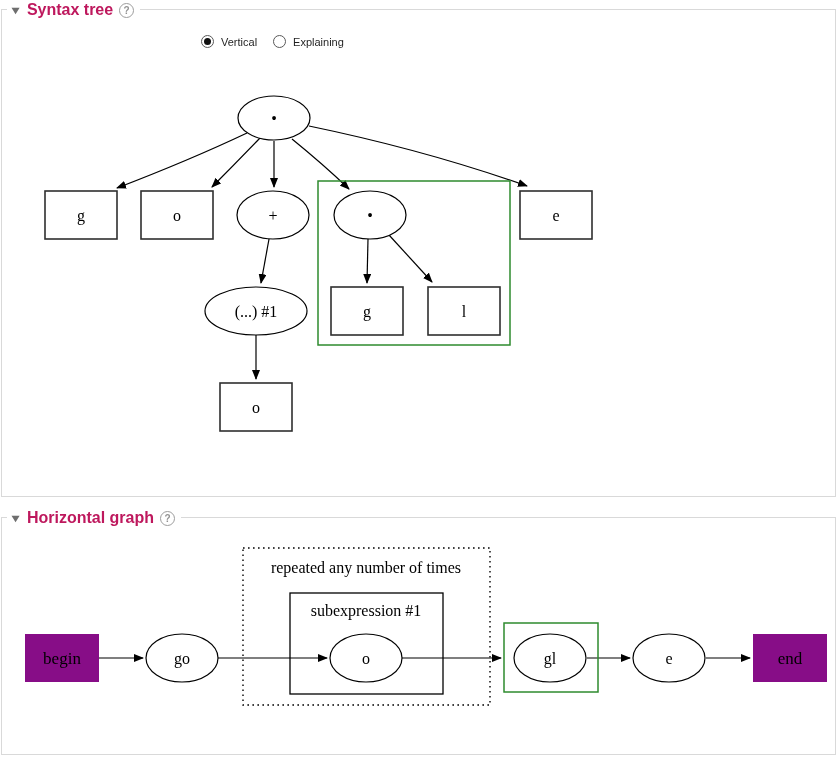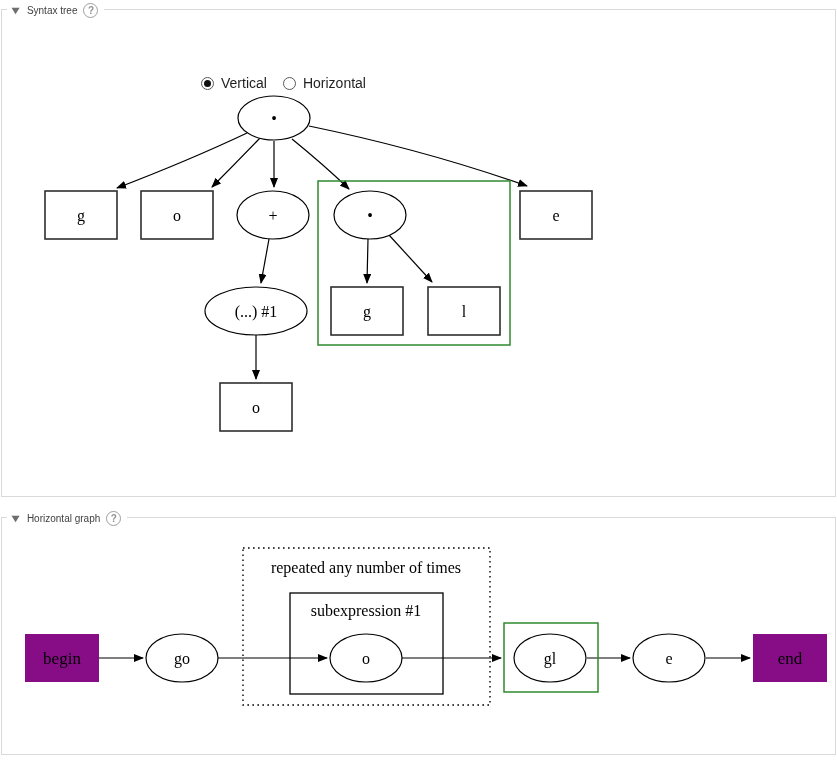--- a/index.html
+++ b/index.html
@@ -6,29 +6,29 @@
   body{
     width:837px;height:764px;position:relative;background:#ffffff;
     font-family:"Liberation Sans",sans-serif;overflow:hidden;
   }
   .section{position:absolute;border:1px solid #d9d9d9;background:#fff;box-sizing:border-box;}
   .legend{
     position:absolute;top:-10px;left:5px;background:#fff;
     padding:0 6px 0 3px;display:flex;align-items:center;gap:6px;height:20px;
   }
   .tri{font-size:11px;color:#6e6e6e;line-height:1;transform:scaleX(1.25);}
-  .legend-title{font-weight:normal;font-size:10px;color:#404040;white-space:nowrap;}
+  .legend-title{font-weight:bold;font-size:16px;color:#be185d;white-space:nowrap;}
   .help{
     width:15px;height:15px;border-radius:50%;border:1px solid #9d9d9d;color:#929292;
     font-size:10px;font-weight:bold;display:flex;align-items:center;justify-content:center;
     box-sizing:border-box;background:#fff;
   }
   .radio-row{
     position:absolute;left:201px;top:35px;display:flex;align-items:center;
-    font-size:14px;color:#1f1f1f;z-index:3;margin-top:40px;
+    font-size:11px;color:#1f1f1f;z-index:3;
   }
   .radio{
     width:13px;height:13px;border:1px solid #595959;border-radius:50%;
     display:inline-flex;align-items:center;justify-content:center;background:#fff;box-sizing:border-box;
   }
   .radio .dot{width:7px;height:7px;background:#101010;border-radius:50%;}
   .radio-label{margin-left:7px;}
   .gap{width:16px;}
   svg.graphs{position:absolute;left:0;top:0;z-index:2;pointer-events:none;}
   svg.graphs [data-interactable="true"]{pointer-events:auto;}
@@ -46,21 +46,21 @@
   </div>
 </div>
 
 <div class="radio-row" data-interactable="false">
   <span class="radio" data-interactable="true">
       <span class="dot" data-interactable="false"></span>
     </span>
   <span class="radio-label" data-interactable="true">Vertical</span>
   <span class="gap" data-interactable="false"></span>
   <span class="radio" data-interactable="true"></span>
-  <span class="radio-label" data-interactable="true">Horizontal</span>
+  <span class="radio-label" data-interactable="true">Explaining</span>
 </div>
 
 <div class="section" data-interactable="false" style="left:1px;top:517px;width:835px;height:238px;">
   <div class="legend" data-interactable="false">
     <span class="tri" data-interactable="true">▼</span>
     <span class="legend-title" data-interactable="false">Horizontal graph</span>
     <span class="help" data-interactable="true">?</span>
   </div>
 </div>
 

